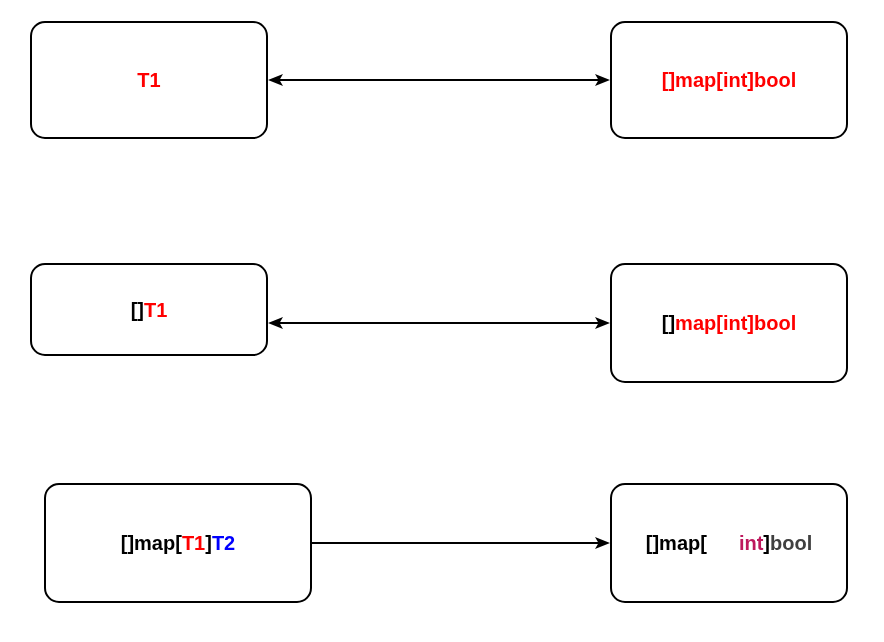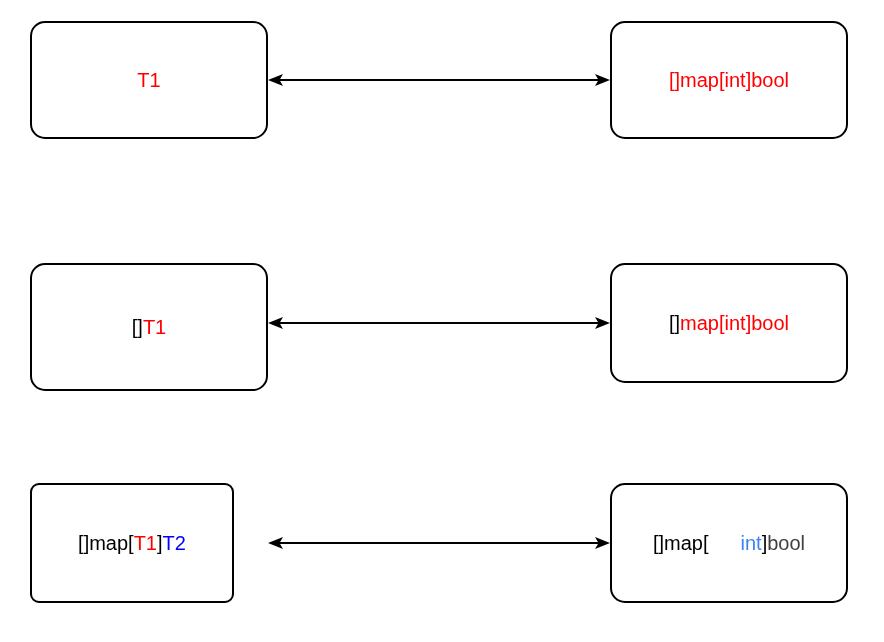--- a/index.html
+++ b/index.html
@@ -25,20 +25,21 @@
   }
   .node {
     position: absolute;
     box-sizing: border-box;
     background: #ffffff;
     border: 2px solid #000000;
     border-radius: 15px;
     display: flex;
     align-items: center;
     justify-content: center;
+    font-weight: bold;
   }
   .label {
     font-size: 20px;
     line-height: 1;
     white-space: nowrap;
     text-align: center;
   }
 </style>
 </head>
 <body>
@@ -66,27 +67,27 @@
     </g>
   </svg>
 
   <div class="node" style="left:30px; top:21px; width:238px; height:118px;">
     <div class="label"><span style="color: rgb(255, 0, 0);">T1</span></div>
   </div>
   <div class="node" style="left:610px; top:21px; width:238px; height:118px;">
     <div class="label"><span style="color: rgb(255, 0, 0);">[]map[int]bool</span></div>
   </div>
 
-  <div class="node" style="left:30px; top:263px; width:238px; height:128px;">
+  <div class="node" style="left:30px; top:263px; width:238px; height:93px;">
     <div class="label"><span style="color: rgb(0, 0, 0);">[]</span><span style="color: rgb(255, 0, 0);">T1</span></div>
   </div>
   <div class="node" style="left:610px; top:263px; width:238px; height:120px;">
     <div class="label"><span style="color: rgb(0, 0, 0);">[]</span><span style="color: rgb(255, 0, 0); text-align: right;">map[int]bool</span></div>
   </div>
 
-  <div class="node" style="left:30px; top:483px; width:204px; height:120px;border-radius:9px;">
+  <div class="node" style="left:44px; top:483px; width:268px; height:120px;">
     <div class="label"><span style="color: rgb(0, 0, 0);">[]map[</span><span style="color: rgb(255, 0, 0);">T1</span><span style="color: rgb(0, 0, 0);">]</span><span style="color: rgb(0, 0, 255);">T2</span></div>
   </div>
   <div class="node" style="left:610px; top:483px; width:238px; height:120px;">
-    <div class="label"><span style="color: rgb(0, 0, 0);">[]map[</span><span style="color: #3b82f6; padding-left: 32px;">int</span><span style="color: rgb(0, 0, 0);">]</span><span style="color: #404040;">bool</span></div>
+    <div class="label"><span style="color: rgb(0, 0, 0);">[]map[</span><span style="color: #be185d; padding-left: 32px;">int</span><span style="color: rgb(0, 0, 0);">]</span><span style="color: #404040;">bool</span></div>
   </div>
 
 </div>
 
 </body></html>

